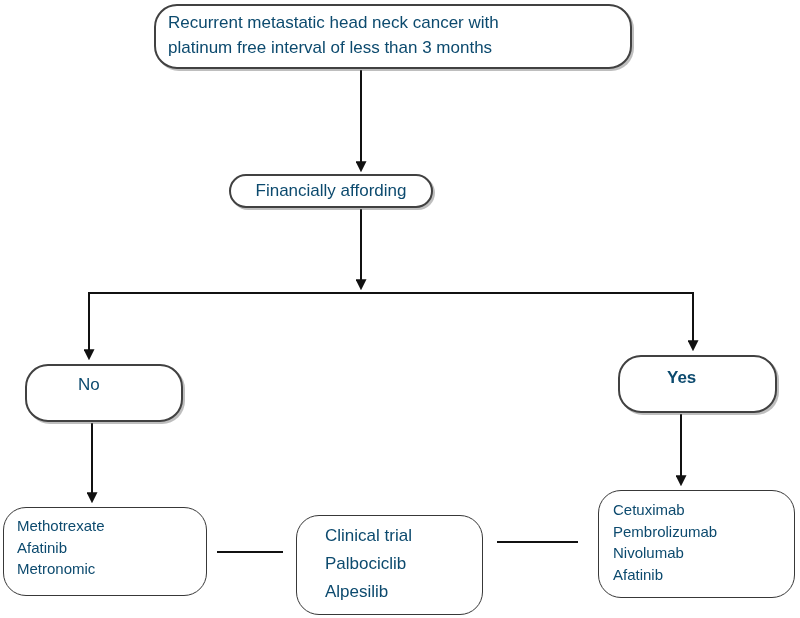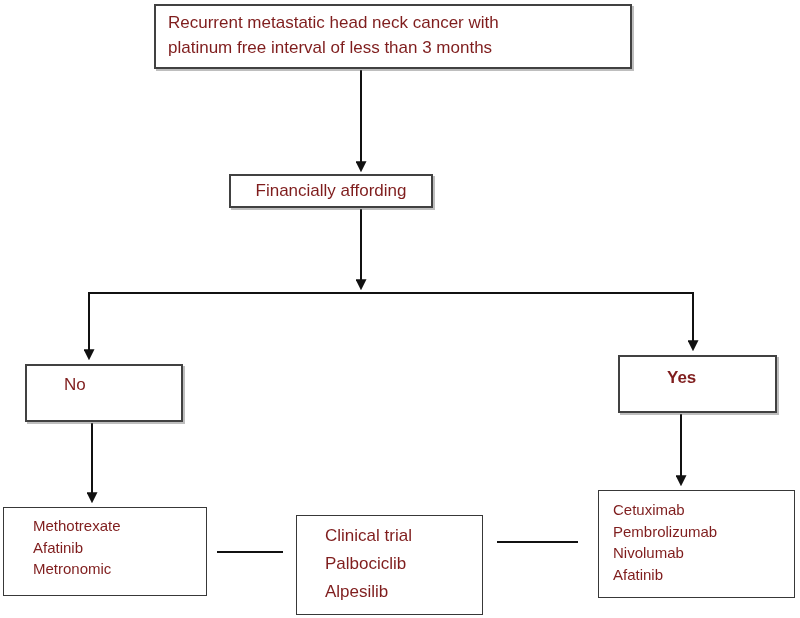--- a/index.html
+++ b/index.html
@@ -18,52 +18,53 @@
   }
   #edges {
     position: absolute;
     left: 0; top: 0;
     width: 800px; height: 618px;
   }
   .box {
     position: absolute;
     box-sizing: border-box;
     background: #ffffff;
-    color: #7f1d1d;
+    color: #0c4a6e;
+    border-radius: 23px;
   }
   .box-strong {
     border: 2px solid #414141;
     box-shadow: 2px 2px 0 rgba(110,110,110,0.45);
   }
   .box-thin {
     border: 1.5px solid #383838;
   }
   .title-box {
     left: 154px; top: 4px; width: 478px; height: 65px;
     padding: 4px 10px 0 12px;
     font-size: 17px; line-height: 25px;
   }
   .decision-box {
     left: 229px; top: 174px; width: 204px; height: 34px;
     display: flex; align-items: center; justify-content: center;
     font-size: 17px;
   }
   .no-box {
     left: 25px; top: 364px; width: 158px; height: 58px;
-    padding: 8px 0 0 37px;
+    padding: 8px 0 0 51px;
     font-size: 17px; line-height: 22px;
   }
   .yes-box {
     left: 618px; top: 355px; width: 159px; height: 58px;
     padding: 10px 0 0 47px;
     font-size: 17px; line-height: 22px; font-weight: bold;
   }
   .meth-box {
     left: 3px; top: 507px; width: 204px; height: 89px;
-    padding: 7px 0 0 29px;
+    padding: 7px 0 0 13px;
     font-size: 15px; line-height: 21.5px;
   }
   .clinical-box {
     left: 296px; top: 515px; width: 187px; height: 100px;
     padding: 6px 0 0 28px;
     font-size: 17px; line-height: 28px;
   }
   .cetux-box {
     left: 592px; top: 490px; width: 197px; height: 108px;
     padding: 8px 0 0 14px;

